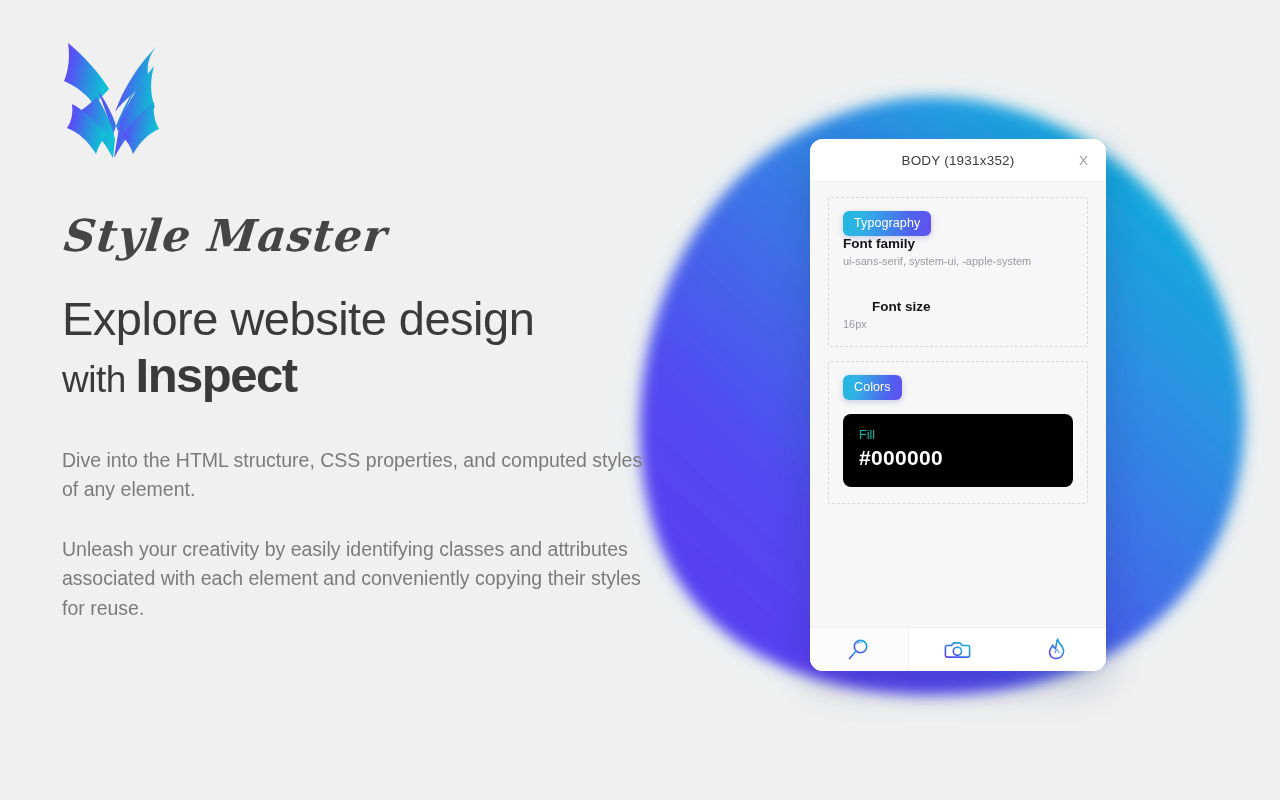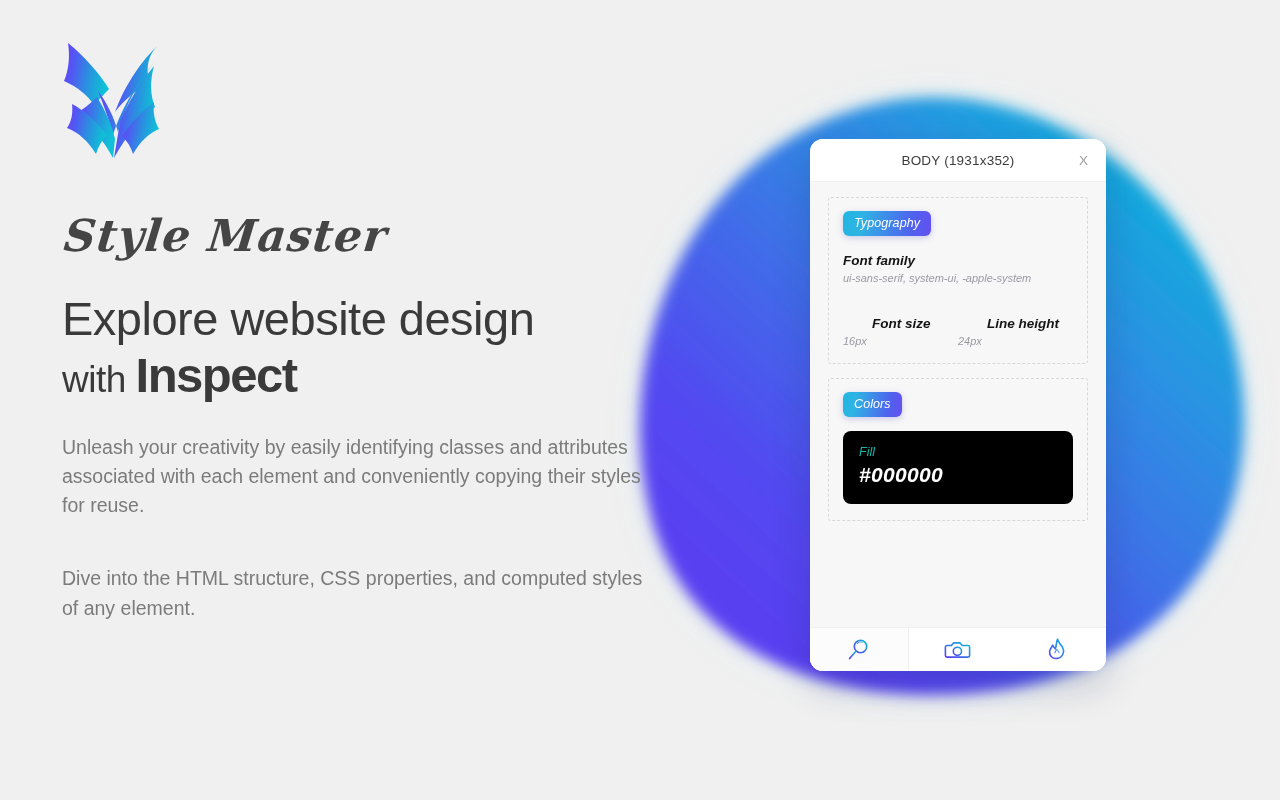--- a/index.html
+++ b/index.html
@@ -125,39 +125,37 @@
     overflow:hidden;
     position:relative;
   }
 
   .section {
     border:1px dashed #d7d7dc;
     border-radius:3px;
     padding:13px 14px 16px 14px;
     margin-bottom:14px;
     background:transparent;
-    font-style:italic;
   }
 
   .badge {
     display:inline-block;
     color:#ffffff;
     font-size:12.5px;
     padding:5px 11px 6px 11px;
     border-radius:6px;
     background:linear-gradient(100deg,#22b6e0 0%,#2fb3e4 22%,#5060ee 78%,#6450f0 100%);
     box-shadow:0 2px 6px rgba(70,70,190,.25);
     letter-spacing:.1px;
   }
 
   .prop-label {
     font-size:13.5px;
     font-weight:700;
     color:#141414;
-    margin-top:17px;
   }
   .prop-value {
     font-size:11px;
     color:#9a9aa3;
     margin-top:4px;
   }
   .prop-row { display:flex; }
   .prop-col { width:50%; }
   .prop-col .prop-label { margin-top:32px;padding-left:29px; }
 
@@ -274,45 +272,41 @@
 
   <div id="script-title">Style Master</div>
 
   <h1 id="headline">
     <span class="line1">Explore website design</span>
     <span class="line2">
       <span class="with-word">with </span><span class="inspect-word">Inspect</span>
     </span>
   </h1>
 
+  <p class="body-para" id="para-1">Dive into the HTML structure, CSS properties, and computed styles of any element.</p>
   <p class="body-para" id="para-2">Unleash your creativity by easily identifying classes and attributes associated with each element and conveniently copying their styles for reuse.</p>
-  <p class="body-para" id="para-1">Dive into the HTML structure, CSS properties, and computed styles of any element.</p>
 </div>
 
 <div id="inspector-panel">
 
   <div id="panel-header">
     <span id="panel-title">BODY (1931x352)</span>
     <span id="panel-close">X</span>
   </div>
 
   <div id="panel-body">
 
     <div class="section">
       <span class="badge">Typography</span>
       <div class="prop-label">Font family</div>
       <div class="prop-value">ui-sans-serif, system-ui, -apple-system</div>
       <div class="prop-row">
         <div class="prop-col">
           <div class="prop-label">Font size</div>
           <div class="prop-value">16px</div>
-        </div>
-        <div class="prop-col">
-          <div class="prop-label">Line height</div>
-          <div class="prop-value">24px</div>
         </div>
       </div>
     </div>
 
     <div class="section">
       <span class="badge">Colors</span>
       <div id="fill-swatch">
         <div class="swatch-label">Fill</div>
         <div class="swatch-value">#000000</div>
       </div>

